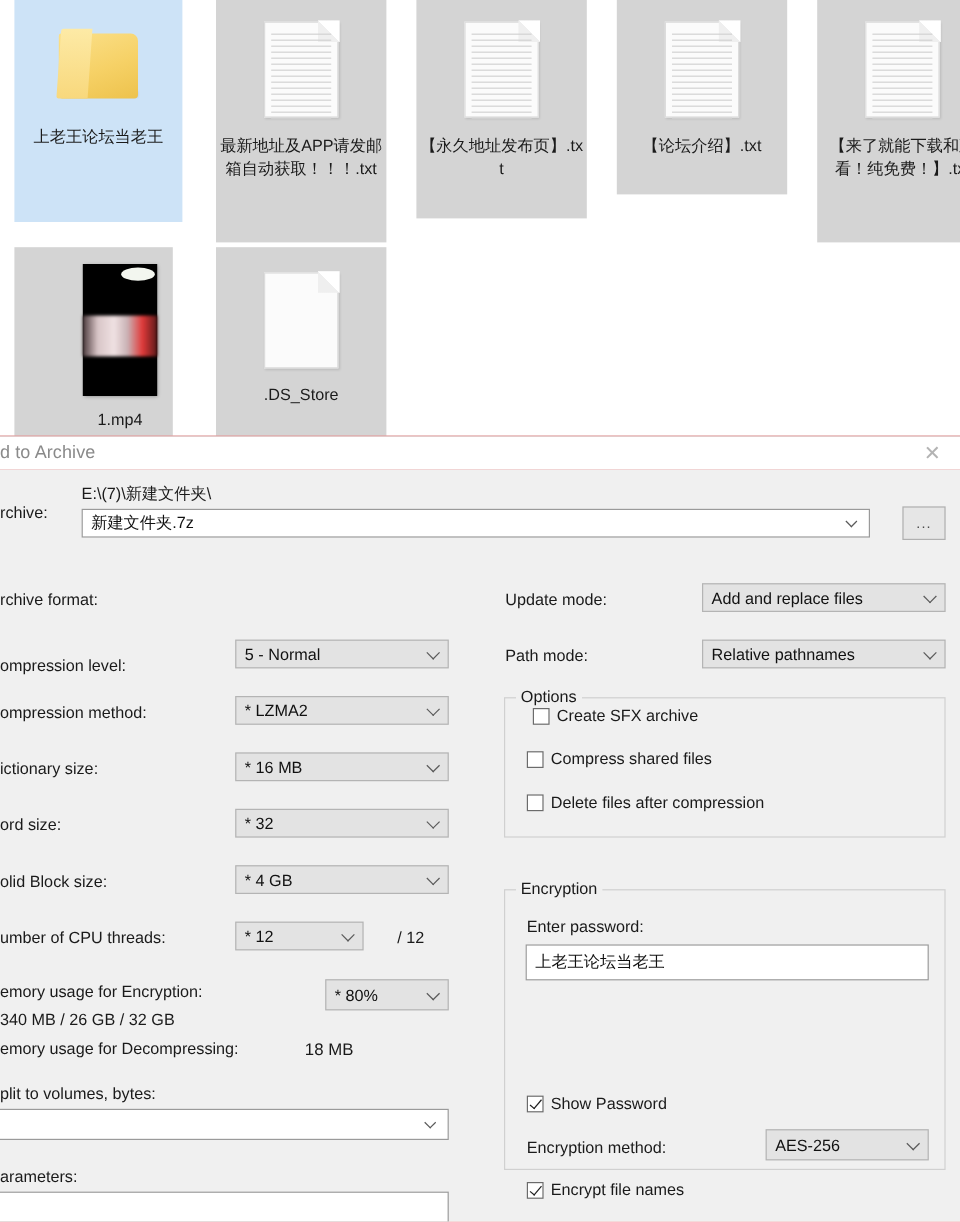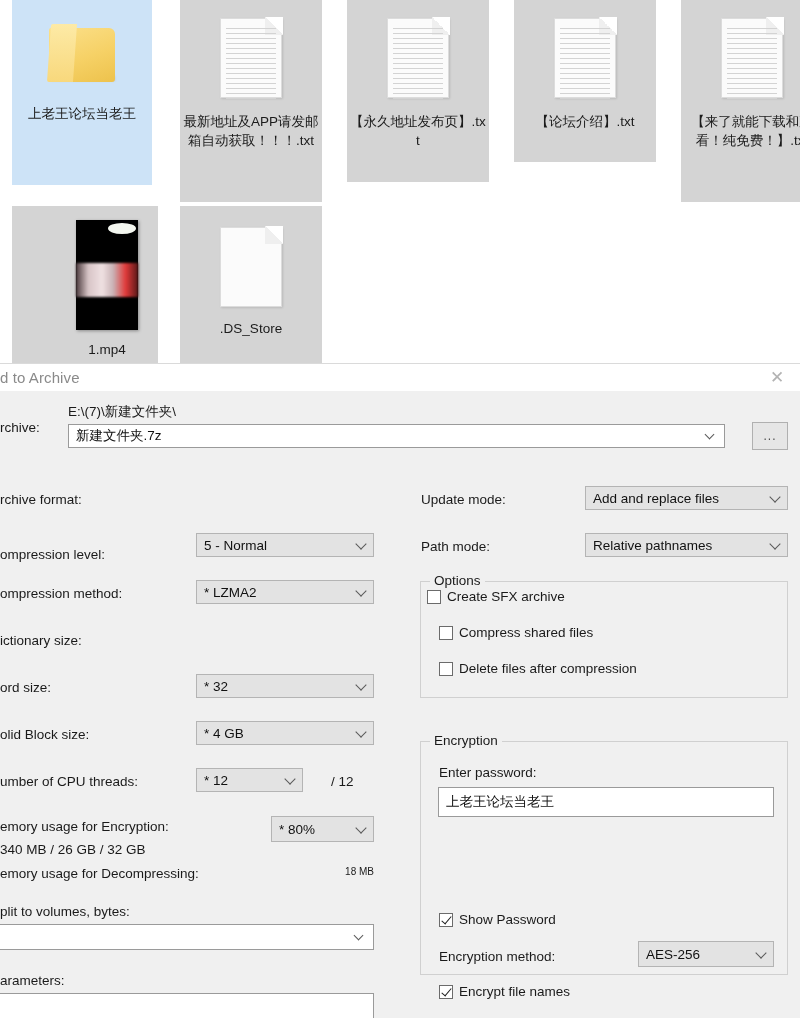--- a/index.html
+++ b/index.html
@@ -120,22 +120,22 @@
   }
 
   .lbl {
     position: absolute;
     font-size: 13.5px;
     color: #1a1a1a;
     white-space: nowrap;
   }
   .val-right {
     position: absolute;
-    font-size: 10px; color: #1a1a1a;
-    text-align: right; white-space: nowrap;
+    font-size: 14px; color: #1a1a1a;
+    white-space: nowrap;
   }
 
   .combo {
     position: absolute;
     background: #e3e3e3;
     border: 1px solid #b4b4b4;
     display: flex; align-items: center;
     font-size: 13.5px; color: #111;
     padding-left: 7px;
     cursor: pointer;
@@ -324,21 +324,21 @@
           <i></i>
             <i></i>
             <i></i>
             <i></i>
             <i></i>
         </div>
       </div>
       <div class="tile-label" style="margin-top:14px;">【来了就能下载和观看！纯免费！】.txt</div>
     </div>
 
-    <div class="tile" style="left:12px; top:206px; width:146px; height:159px;padding-left:44px;">
+    <div class="tile" style="left:12px; top:206px; width:132px; height:159px;padding-left:44px;">
       <div class="mp4-thumb">
         <div class="mp4-band"></div>
         <div class="mp4-badge"></div>
       </div>
       <div class="tile-label" style="margin-top:10px;">1.mp4</div>
     </div>
 
     <div class="tile" style="left:180px; top:206px; width:142px; height:159px;">
       <div class="doc-icon blank" style="margin-top:13px;">
         <div class="doc-page"></div>
@@ -376,20 +376,24 @@
         <span class="caret"></span>
       </div>
 
       <div class="lbl" style="left:0px; top:195px;">ompression method:</div>
       <div class="combo" style="left:196px; top:189px; width:178px; height:24px;">
         <span>*  LZMA2</span>
         <span class="caret"></span>
       </div>
 
       <div class="lbl" style="left:0px; top:242px;">ictionary size:</div>
+      <div class="combo" style="left:196px; top:236px; width:178px; height:24px;">
+        <span>*  16 MB</span>
+        <span class="caret"></span>
+      </div>
 
       <div class="lbl" style="left:0px; top:289px;">ord size:</div>
       <div class="combo" style="left:196px; top:283px; width:178px; height:24px;">
         <span>*  32</span>
         <span class="caret"></span>
       </div>
 
       <div class="lbl" style="left:0px; top:336px;">olid Block size:</div>
       <div class="combo" style="left:196px; top:330px; width:178px; height:24px;">
         <span>*  4 GB</span>
@@ -432,21 +436,21 @@
 
       <div class="lbl" style="left:421px; top:148px;">Path mode:</div>
       <div class="combo" style="left:585px; top:142px; width:203px; height:24px;">
         <span>Relative pathnames</span>
         <span class="caret"></span>
       </div>
 
       <div class="groupbox" style="left:420px; top:190px; width:368px; height:117px;">
         <div class="group-legend">Options</div>
       </div>
-      <div class="chk-row" style="left:427px; top:198px;">
+      <div class="chk-row" style="left:444px; top:198px;">
         <span class="chk-box"></span>
         <span class="chk-label">Create SFX archive</span>
       </div>
       <div class="chk-row" style="left:439px; top:234px;">
         <span class="chk-box"></span>
         <span class="chk-label">Compress shared files</span>
       </div>
       <div class="chk-row" style="left:439px; top:270px;">
         <span class="chk-box"></span>
         <span class="chk-label">Delete files after compression</span>

